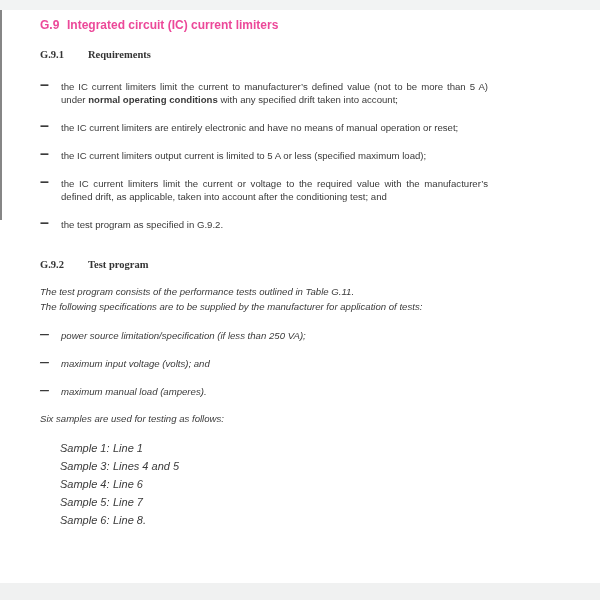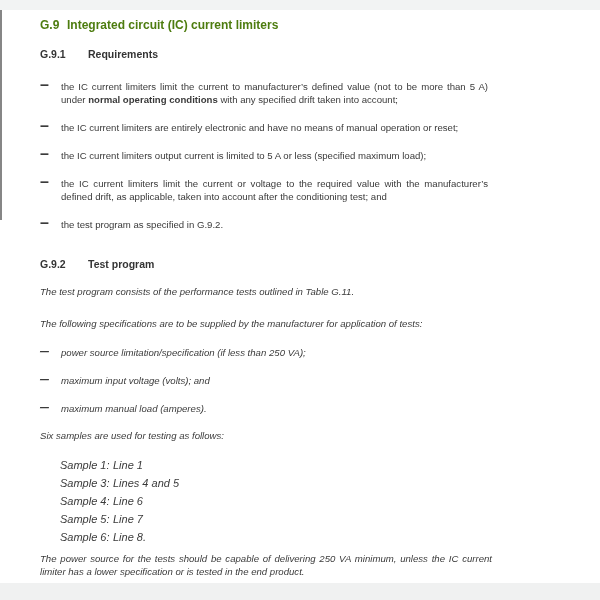--- a/index.html
+++ b/index.html
@@ -6,41 +6,41 @@
   body{
     width:600px;height:600px;position:relative;overflow:hidden;
     background:#ffffff;color:#3a3a3a;
     font-family:"Liberation Sans", sans-serif;
   }
   .top-band{position:absolute;top:0;left:0;right:0;height:10px;background:#f2f3f3;}
   .bottom-band{position:absolute;bottom:0;left:0;right:0;height:17px;background:#f0f1f1;}
   .left-edge{position:absolute;left:0;top:10px;width:2px;height:210px;background:#5d5d5d;opacity:.75;}
   .page{position:absolute;top:10px;left:0;right:0;padding:2px 108px 0 40px;}
 
-  .h1{margin-top:6px;font-weight:bold;font-size:12px;line-height:15px;color:#4d7c0f;}
+  .h1{margin-top:6px;font-weight:bold;font-size:12px;line-height:15px;color:#ec4899;}
   .hnum1{display:inline-block;width:27px;}
-  .h2{font-weight:bold;font-size:10.5px;line-height:13px;color:#343434;}
+  .h2{font-weight:bold;font-size:10.5px;line-height:13px;color:#343434;font-family:Liberation Serif, serif;}
   .hnum2{display:inline-block;width:48px;}
   .mt-g91{margin-top:15px;}
   .mt-g92{margin-top:23px;}
 
   .body{margin:0;font-size:9.6px;line-height:13px;text-align:justify;}
   .intro{margin-top:9px;}
   .ital{font-style:italic;}
 
   .blist{margin-top:15px;}
   .blist.spec{margin-top:12px;}
   .bitem{display:flex;margin-bottom:7px;}
   .bitem:last-child{margin-bottom:0;}
   .dash{width:17px;flex:none;font-weight:bold;}
   .spec .dash{font-weight:normal;}
   .btext{flex:1;margin:4px;font-size:9.6px;line-height:13px;text-align:justify;}
 
   .i1{margin-top:14px;}
-  .i2{margin-top:19px;}
+  .i2{margin-top:2px;}
   .six{margin-top:10px;}
   .samples{margin-top:14px;margin-left:20px;font-style:italic;font-size:11px;}
   .srow{display:flex;line-height:18px;}
   .slabel{width:53px;flex:none;}
   .final{margin-top:6px;}
 </style>
 </head>
 <body>
 
 <div class="top-band"></div>
@@ -121,17 +121,16 @@
     <div class="srow">
       <span class="slabel">Sample 5:</span>
       <span>Line 7</span>
     </div>
     <div class="srow">
       <span class="slabel">Sample 6:</span>
       <span>Line 8.</span>
     </div>
   </div>
 
-  <p class="body ital final">The power source for the tests should be capable of delivering 250 VA minimum, unless the IC current limiter has a lower specification or is tested in the end product.</p>
 
 </div>
 
 <div class="bottom-band"></div>
 
 </body></html>

